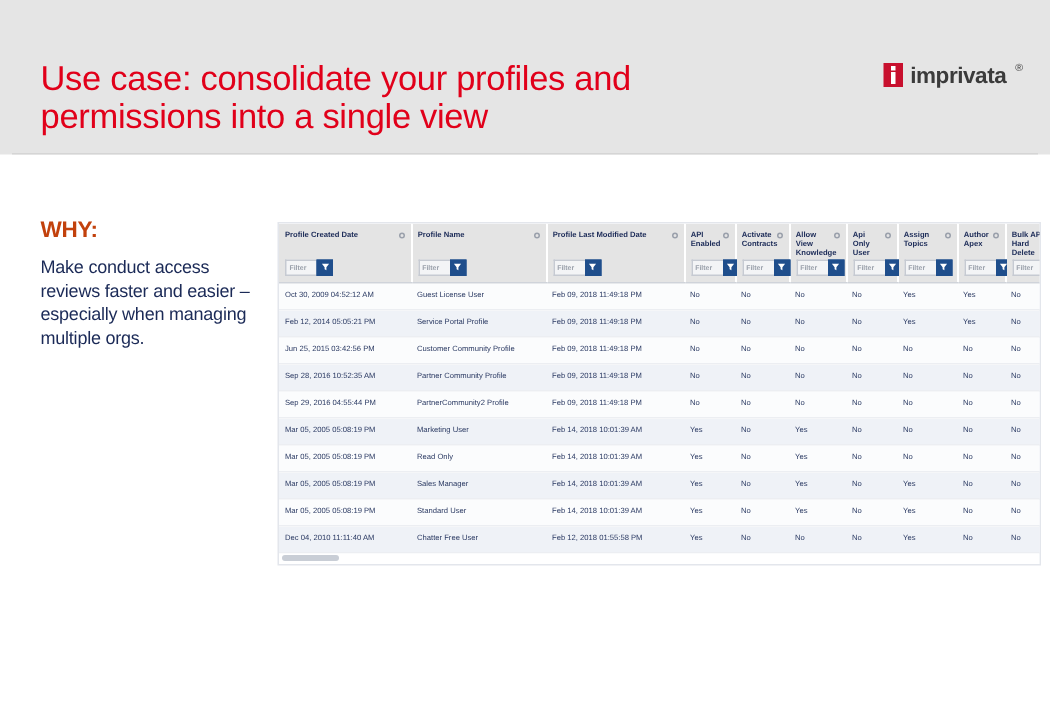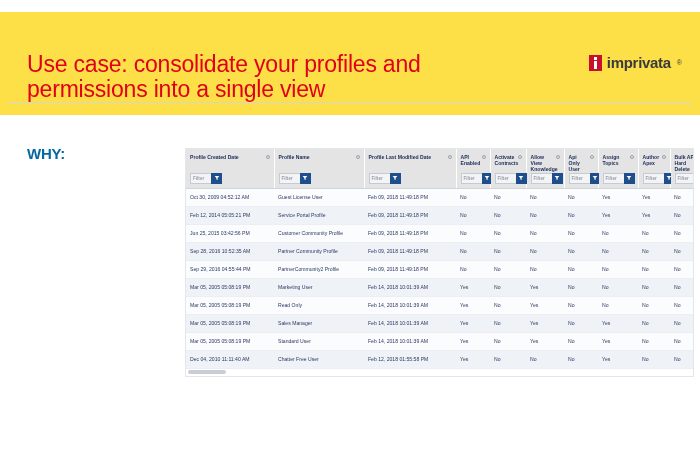--- a/index.html
+++ b/index.html
@@ -11,43 +11,42 @@
     height: 467px;
     background: #ffffff;
     font-family: "Liberation Sans", sans-serif;
     overflow: hidden;
     position: relative;
   }
 
   
   .slide-header {
     position: absolute;
-    left: 0; top: 12px;
+    left: 0; top: 0;
     width: 700px;
     height: 103px;
-    background: #fde047;
+    background: #e5e5e5;
   }
   .slide-title {
     position: absolute;
     left: 27px;
     top: 40px;
     width: 510px;
     color: #e1001a;
     font-size: 23px;
     line-height: 25px;
     font-weight: normal;
     letter-spacing: -0.2px;
     font-family: "Liberation Sans", sans-serif;
   }
   .brand-logo {
     position: absolute;
     right: 18px;
     top: 42px;
     display: flex;
-    align-items: center;
     gap: 5px;
   }
   .brand-mark {
     width: 13px;
     height: 16px;
     background: #c8102e;
     position: relative;
     display: inline-block;
   }
   .brand-mark::before {
@@ -88,21 +87,21 @@
   
   .why-panel {
     position: absolute;
     left: 27px;
     top: 145px;
     width: 150px;
   }
   .why-heading {
     font-size: 15px;
     font-weight: bold;
-    color: #0369a1;
+    color: #c2410c;
     margin: 0 0 9px 0;
     letter-spacing: -0.2px;
   }
   .why-para {
     font-size: 12px;
     line-height: 15.5px;
     color: #1b2a57;
     margin: 0 0 14px 0;
     letter-spacing: -0.15px;
   }
@@ -223,20 +222,21 @@
   <div class="brand-logo">
     <span class="brand-mark"></span>
     <span class="brand-name">imprivata</span>
     <span class="brand-tm">®</span>
   </div>
 </div>
 <div class="header-rule"></div>
 
 <div class="why-panel">
   <div class="why-heading">WHY:</div>
+  <p class="why-para">Make conduct access reviews faster and easier – especially when managing multiple orgs.</p>
 </div>
 
 <div class="table-panel">
   <table class="grid">
     <colgroup id="grid-colgroup">
         <col style="width: 88px;">
         <col style="width: 90px;">
         <col style="width: 92px;">
         <col style="width: 34px;">
         <col style="width: 36px;">

